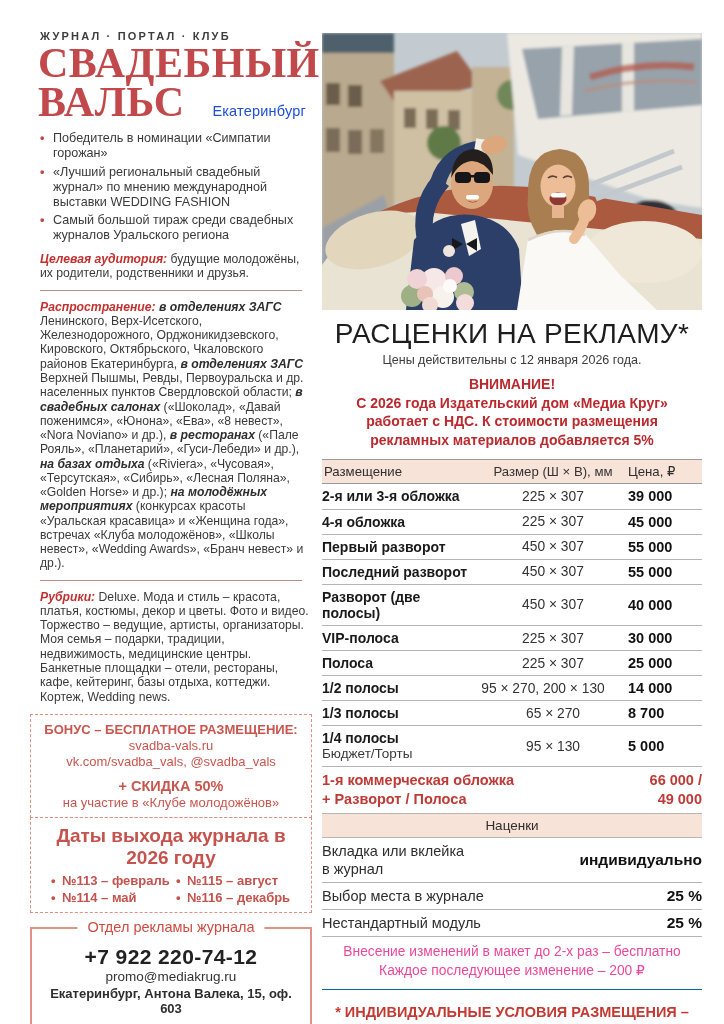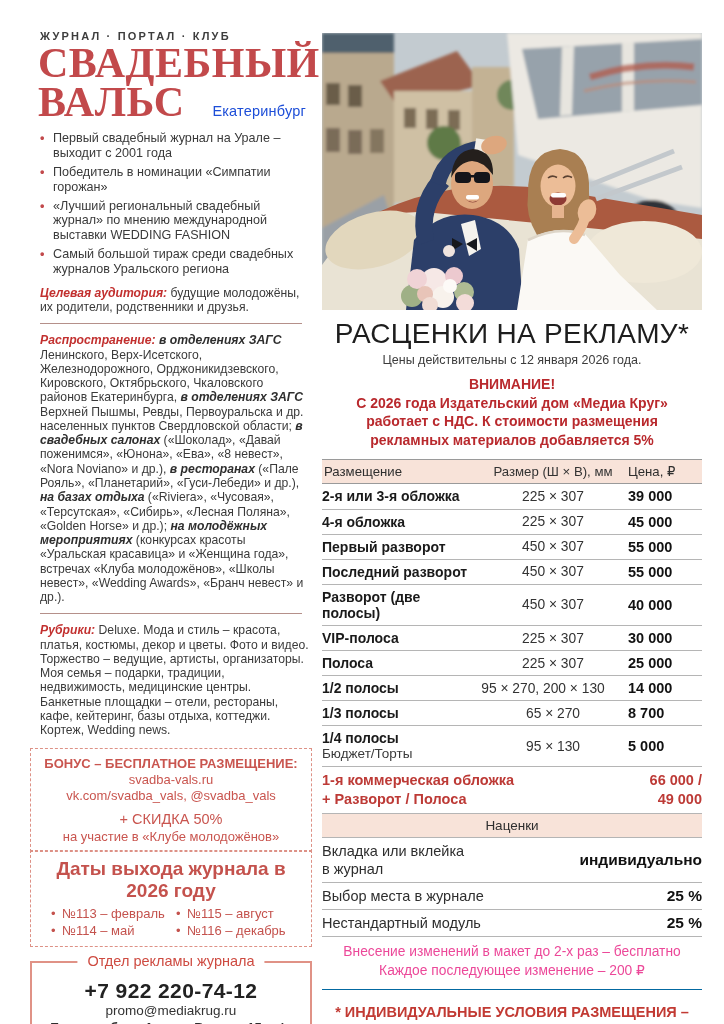--- a/index.html
+++ b/index.html
@@ -20,26 +20,26 @@
   .bullets li::before{content:"•";position:absolute;left:0;color:#c2494b;font-weight:700;}
   .para{font-size:12.2px;line-height:1.17;color:#3a3a3a;margin:9px 0 0 0;}
   .lab{color:#c2302f;font-weight:700;font-style:italic;}
   .bi{font-weight:700;font-style:italic;color:#2e2e2e;}
   .redline{border:0;border-top:1px solid #b5908a;margin:9px 10px 0 10px;}
   
   .dotbox{border:1.5px dashed #dd9186;text-align:center;color:#c9554f;padding:7px 6px 6px;}
   .bonus-box{margin-top:10px;}
   .bonus-title{font-weight:700;font-size:13px;line-height:1.25;}
   .bonus-line{font-size:13px;line-height:1.25;}
-  .bonus-skidka{font-weight:400;font-size:14.5px;margin-top:7px;line-height:1.2;}
+  .bonus-skidka{font-weight:700;font-size:14.5px;margin-top:7px;line-height:1.2;}
   .dates-box{margin-top:-1.5px;}
   .dates-title{font-weight:700;font-size:19px;color:#c4524d;margin-bottom:4px;}
   .dates-grid{display:grid;grid-template-columns:1fr 1fr;grid-template-rows:auto auto;
               grid-auto-flow:column;text-align:left;padding:0 4px 0 14px;}
-  .date-item{font-size:13px;font-weight:400;color:#c4524d;line-height:1.3;position:relative;padding-left:11px;}
+  .date-item{font-size:13px;font-weight:700;color:#c4524d;line-height:1.3;position:relative;padding-left:11px;}
   .date-item::before{content:"•";position:absolute;left:0;}
   .contact-box{margin-top:14px;border:2px solid #e09286;position:relative;text-align:center;
                padding:13px 8px 8px;}
   .contact-legend{position:absolute;top:-10px;left:50%;transform:translateX(-50%);
                   background:#fff;padding:0 10px;color:#ce4b41;font-size:14.5px;font-weight:400;white-space:nowrap;}
   .contact-phone{font-size:21px;font-weight:700;color:#222;letter-spacing:.4px;margin-top:3px;}
   .contact-email{font-size:13.5px;color:#333;margin-top:0;}
   .contact-addr{font-size:13px;font-weight:600;color:#2e2e2e;margin-top:2px;}
   
   .right-col{position:absolute;left:322px;top:33px;width:380px;}
@@ -77,21 +77,20 @@
 
   <div class="left-col">
     <div class="tagline">ЖУРНАЛ · ПОРТАЛ · КЛУБ</div>
     <div class="brand-title">СВАДЕБНЫЙ</div>
     <div class="brand-row2">
       <span class="brand-title" style="margin-left:0">ВАЛЬС</span>
       <span class="brand-city">Екатеринбург</span>
     </div>
 
     <ul class="bullets">
-      <li>Первый свадебный журнал на Урале – выходит с 2001 года</li>
       <li>Победитель в номинации «Симпатии горожан»</li>
       <li>«Лучший региональный свадебный журнал» по мнению международной выставки WEDDING FASHION</li>
       <li>Самый большой тираж среди свадебных журналов Уральского региона</li>
     </ul>
 
     <p class="para pad"><span class="lab">Целевая аудитория:</span><span> будущие молодожёны, их родители, родственники и друзья.</span></p>
 
     <hr class="redline">
 
     <p class="para pad"><span class="lab">Распространение: </span><span class="bi">в отделениях ЗАГС </span><span>Ленинского, Верх-Исетского, Железнодорожного, Орджоникидзевского, Кировского, Октябрьского, Чкаловского районов Екатеринбурга, </span><span class="bi">в отделениях ЗАГС </span><span>Верхней Пышмы, Ревды, Первоуральска и др. населенных пунктов Свердловской области; </span><span class="bi">в свадебных салонах </span><span>(«Шоколад», «Давай поженимся», «Юнона», «Ева», «8 невест», «Nora Noviano» и др.), </span><span class="bi">в ресторанах </span><span>(«Пале Рояль», «Планетарий», «Гуси-Лебеди» и др.), </span><span class="bi">на базах отдыха </span><span>(«Riviera», «Чусовая», «Терсутская», «Сибирь», «Лесная Поляна», «Golden Horse» и др.); </span><span class="bi">на молодёжных мероприятиях </span><span>(конкурсах красоты «Уральская красавица» и «Женщина года», встречах «Клуба молодожёнов», «Школы невест», «Wedding Awards», «Бранч невест» и др.).</span></p>

